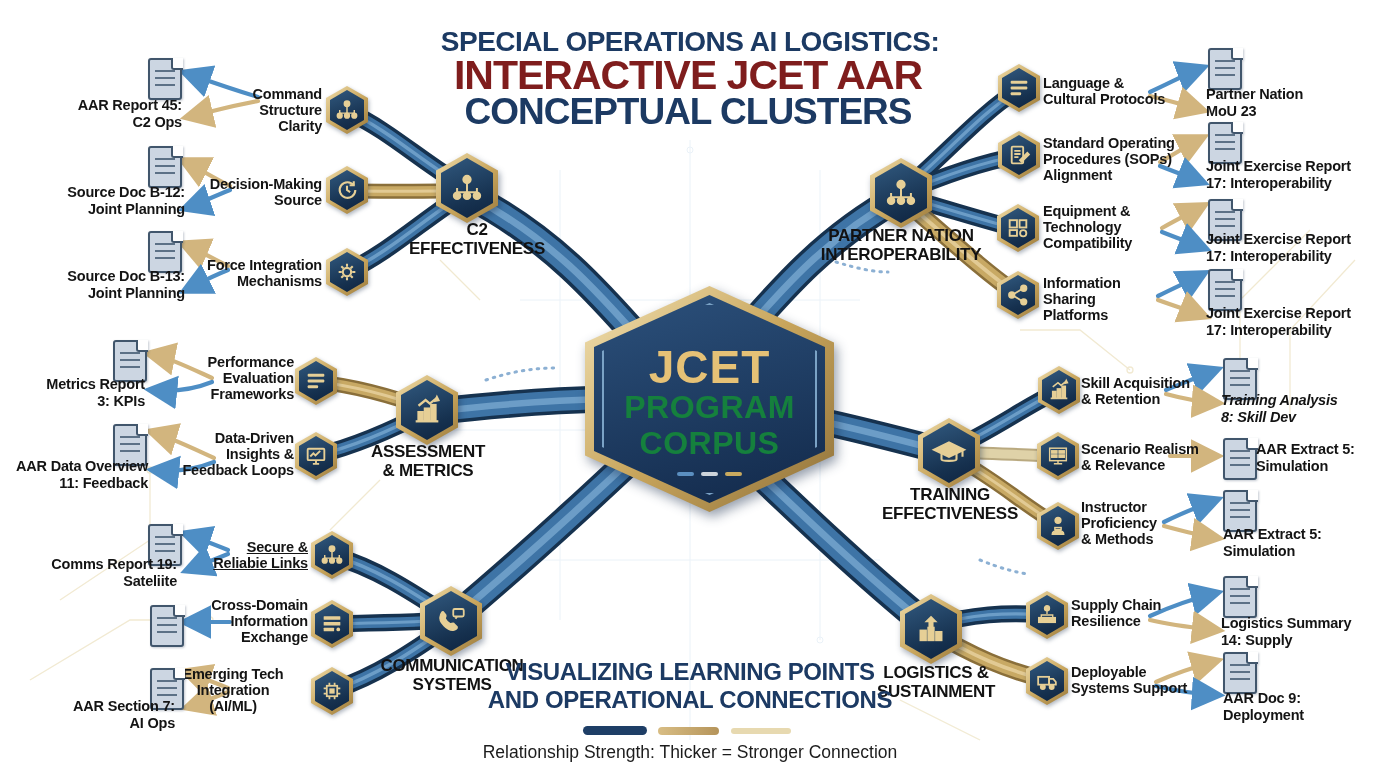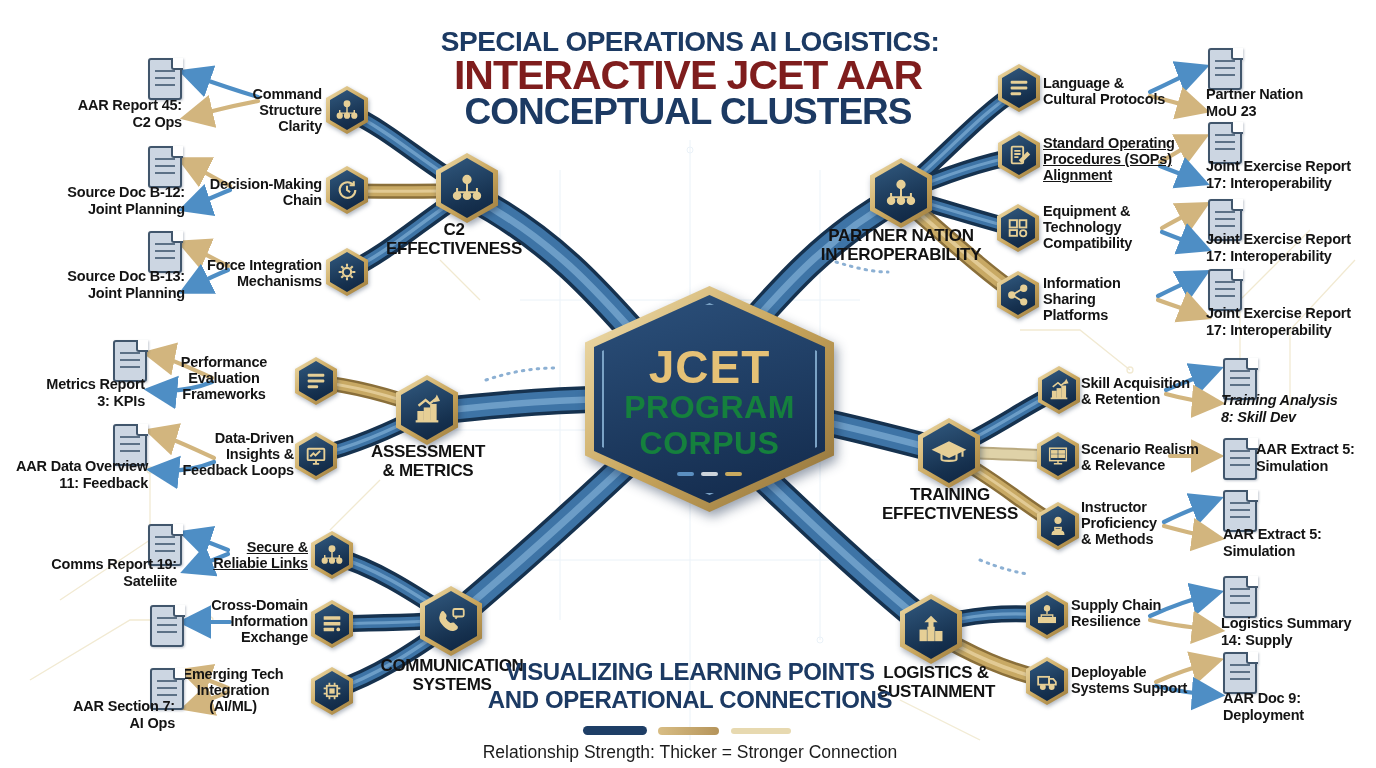--- a/index.html
+++ b/index.html
@@ -335,21 +335,21 @@
     </div>
   </div>
 
   <div class="abs hexhub" style="left:436px;top:153px;">
     <div class="hex-outer hexclip"></div>
       <div class="hex-inner hexclip"></div>
     <svg width="34" height="34" viewBox="0 0 24 24">
         <use href="#sym-people"></use>
       </svg>
   </div>
-  <div class="abs hublabel pre" style="left:354px;top:221px;width:200px;">C2
+  <div class="abs hublabel pre" style="left:377px;top:221px;width:200px;">C2
 EFFECTIVENESS</div>
 
   <div class="abs hexhub" style="left:870px;top:158px;">
     <div class="hex-outer hexclip"></div>
       <div class="hex-inner hexclip"></div>
     <svg width="34" height="34" viewBox="0 0 24 24">
         <use href="#sym-people"></use>
       </svg>
   </div>
   <div class="abs hublabel pre" style="left:801px;top:227px;width:200px;">PARTNER NATION
@@ -517,35 +517,35 @@
       <div class="hex-inner hexclip"></div>
       <svg width="25" height="25" viewBox="0 0 24 24">
         <use href="#sym-truck"></use>
       </svg>
     </div>
 
   <div class="abs sublabel pre tr" style="left:192px;top:86px;width:130px;">Command
 Structure
 Clarity</div>
   <div class="abs sublabel pre tr" style="left:162px;top:176px;width:160px;">Decision-Making
-Chain</div>
+Source</div>
   <div class="abs sublabel pre tr" style="left:162px;top:257px;width:160px;">Force Integration
 Mechanisms</div>
   <div class="abs sublabel pre tl" style="left:1043px;top:75px;width:170px;">Language &amp;
 Cultural Protocols</div>
-  <div class="abs sublabel pre tl" style="left:1043px;top:135px;width:180px;text-decoration:underline;">Standard Operating
+  <div class="abs sublabel pre tl" style="left:1043px;top:135px;width:180px;">Standard Operating
 Procedures (SOPs)
 Alignment</div>
   <div class="abs sublabel pre tl" style="left:1043px;top:203px;width:160px;">Equipment &amp;
 Technology
 Compatibility</div>
   <div class="abs sublabel pre tl" style="left:1043px;top:275px;width:150px;">Information
 Sharing
 Platforms</div>
-  <div class="abs sublabel pre tr" style="left:154px;top:354px;width:140px;text-align:center;">Performance
+  <div class="abs sublabel pre tr" style="left:154px;top:354px;width:140px;">Performance
 Evaluation
 Frameworks</div>
   <div class="abs sublabel pre tr" style="left:144px;top:430px;width:150px;">Data-Driven
 Insights &amp;
 Feedback Loops</div>
   <div class="abs sublabel pre tl" style="left:1081px;top:375px;width:170px;">Skill Acquisition
 &amp; Retention</div>
   <div class="abs sublabel pre tl" style="left:1081px;top:441px;width:170px;">Scenario Realism
 &amp; Relevance</div>
   <div class="abs sublabel pre tl" style="left:1081px;top:499px;width:150px;">Instructor

